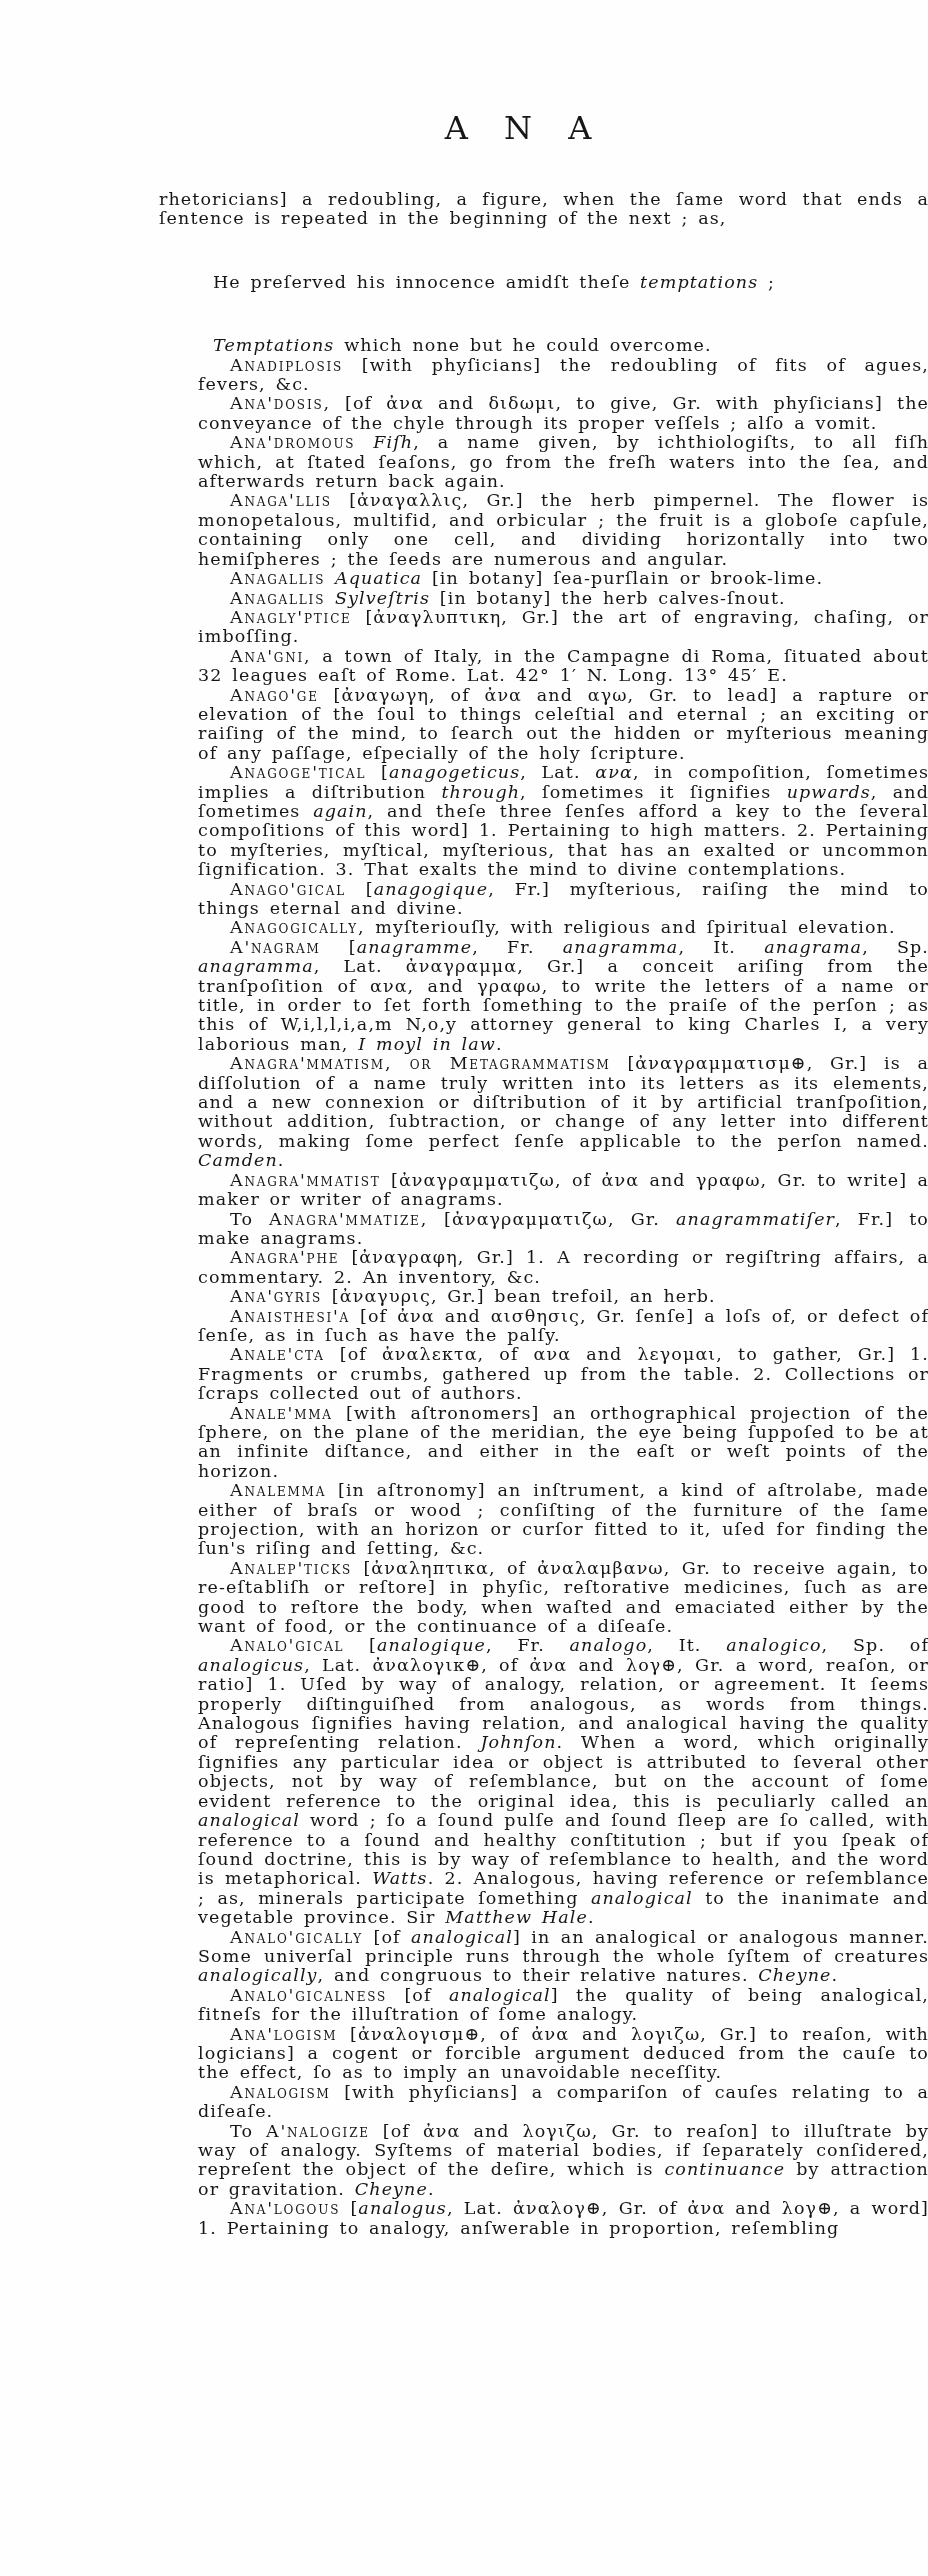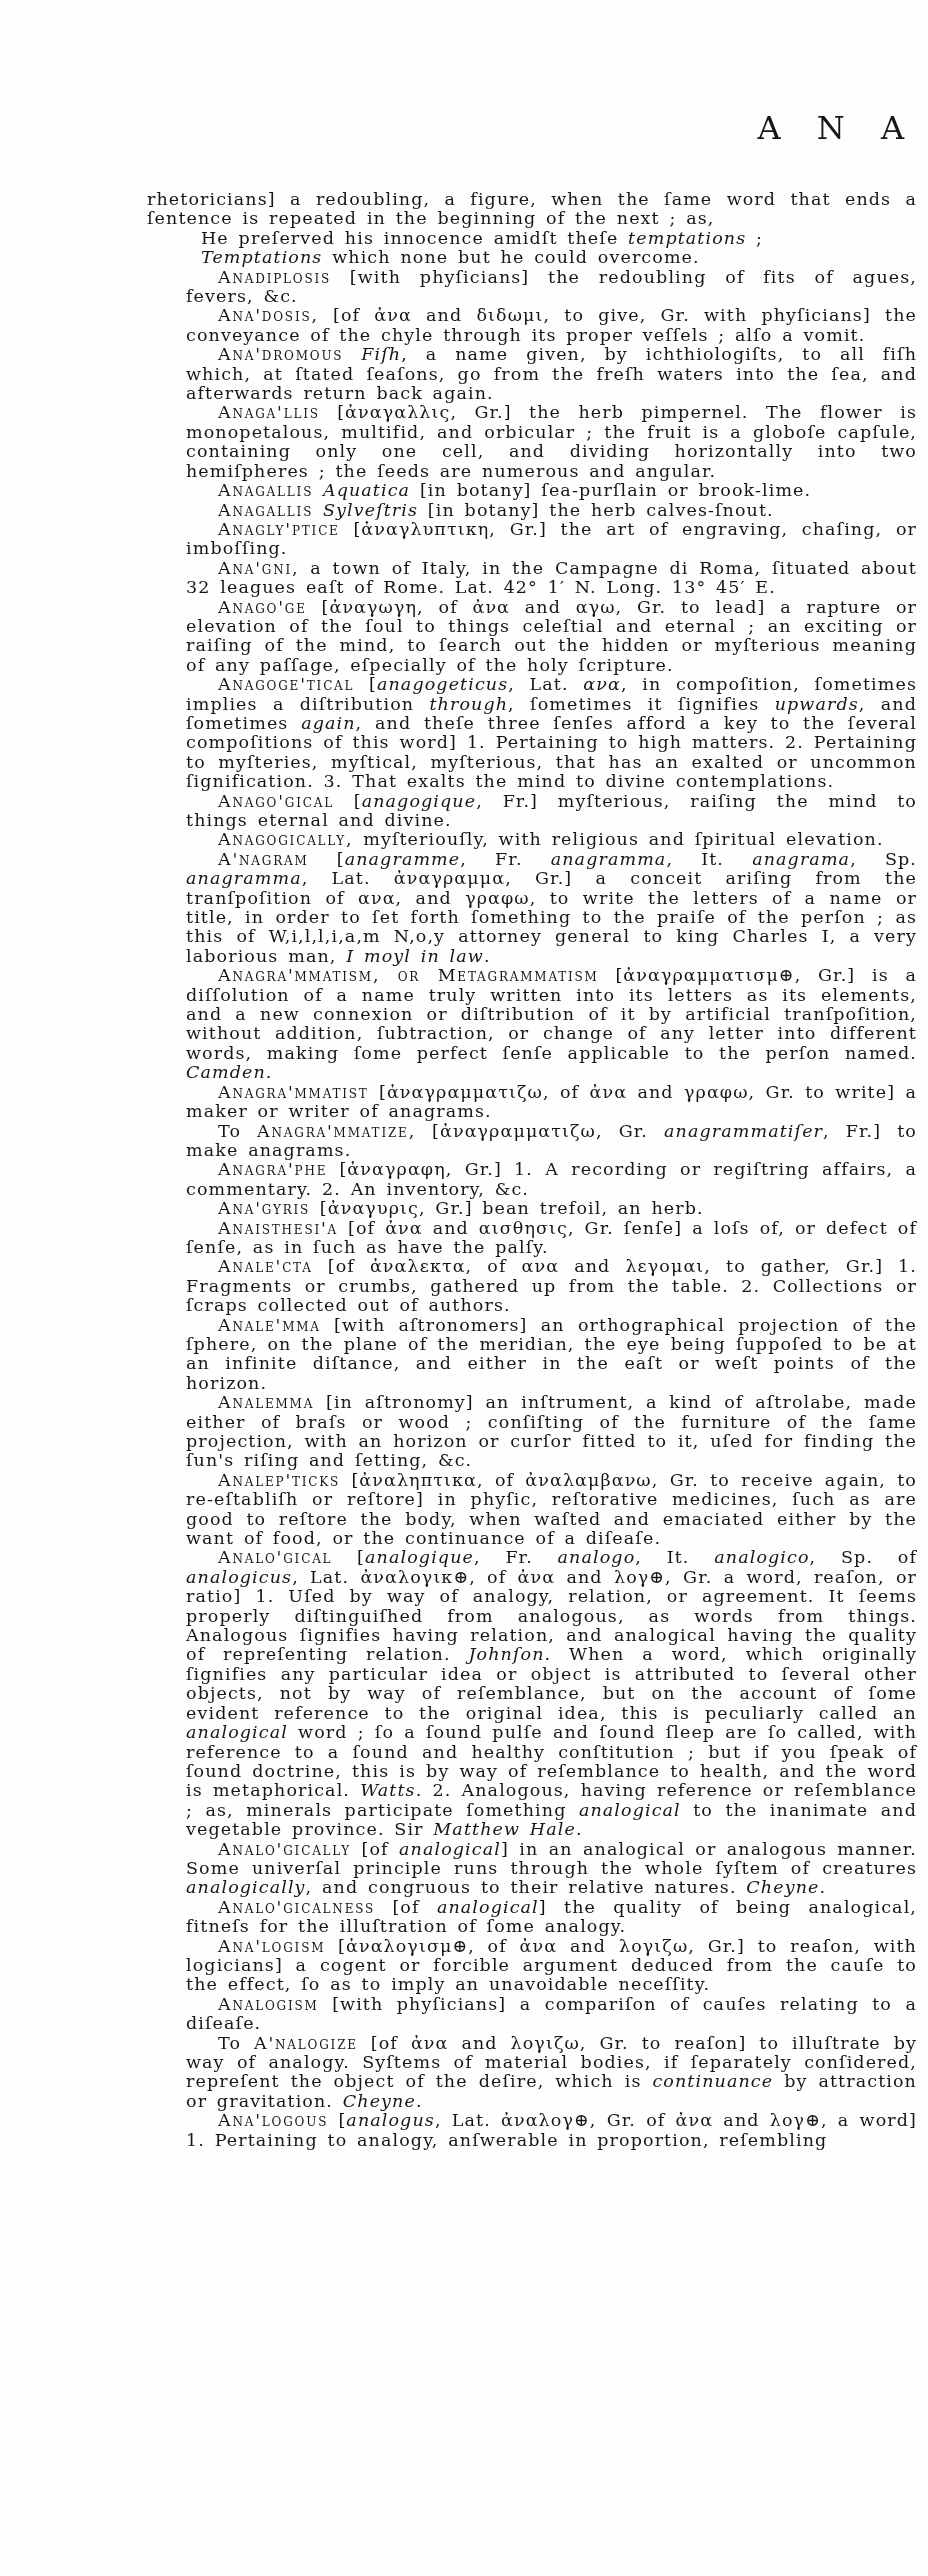--- a/index.html
+++ b/index.html
@@ -6,41 +6,41 @@
   .page{
     position:relative;
     width:929px;height:3184px;
     background:#fefefe;
     overflow:hidden;
     font-family:"DejaVu Serif", serif;
     color:#161616;
   }
   .running-head{
     position:absolute;
-    top:109px;left:147px;width:770px;
-    text-align:right;
+    top:109px;left:133px;width:770px;
+    text-align:center;
     font-size:32px;
     letter-spacing:13px;
     text-indent:13px;
     white-space:nowrap;
   }
   .text-column{
     position:absolute;
-    left:147px;top:190px;width:770px;
+    left:159px;top:190px;width:770px;
     font-size:17.5px;
     line-height:19.4px;
     letter-spacing:1.1px;
     word-spacing:3.1px;
     text-align:justify;
     text-justify:inter-word;
   }
   .text-column p{margin:0;padding:0;}
   p.flush{text-indent:0;}
   p.entry{text-indent:32px;margin-left:39px;}
-  p.quote{text-indent:54px;text-align:left;}
+  p.quote{text-indent:54px;text-align:left;margin-top:44px;}
   .head{
     font-variant:small-caps;
     letter-spacing:1.8px;
   }
   i{font-style:italic;}
 </style>
 </head>
 <body>
 
 <div class="page">

